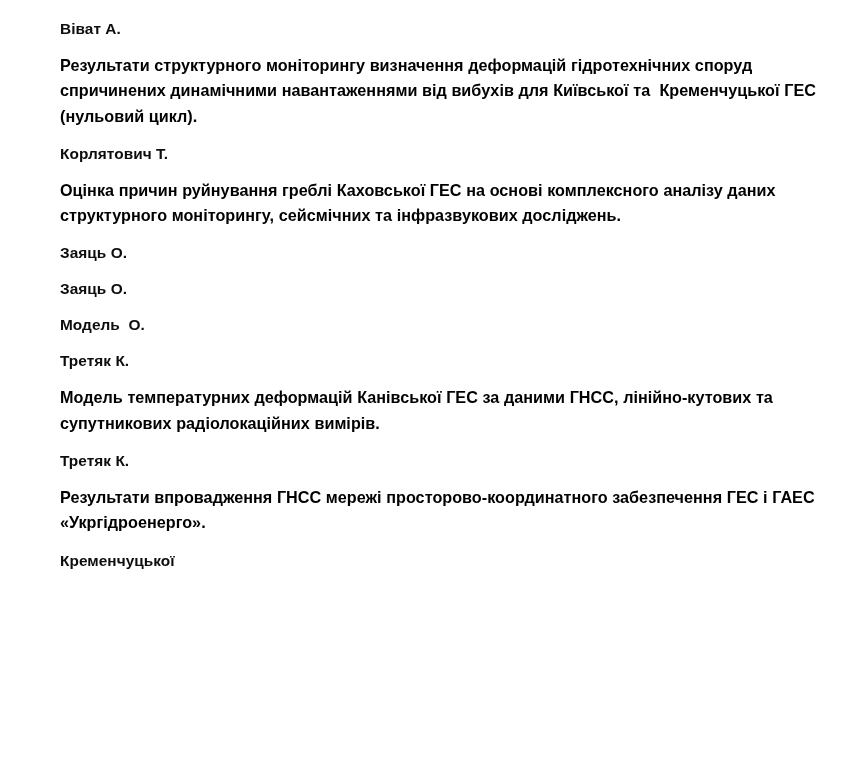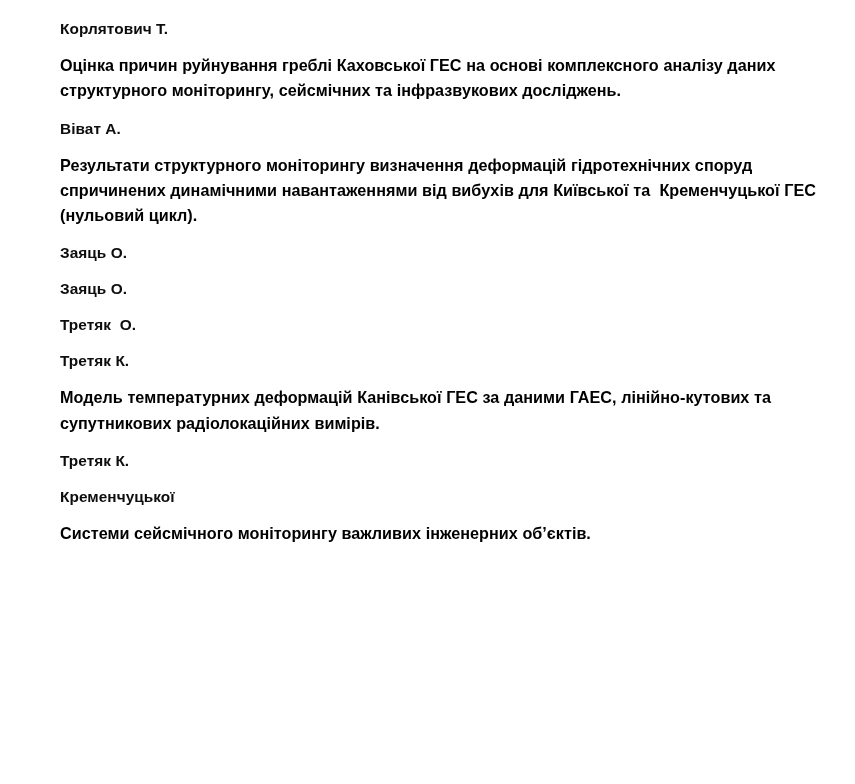--- a/index.html
+++ b/index.html
@@ -65,41 +65,41 @@
   .entry:first-child .author {
     padding-top: 5px;
   }
 </style>
 </head>
 <body>
 
 <div class="page">
   <div class="entry-list" id="entry-list">
       <div class="entry">
+        <p class="author">Віват А.</p>
+        <p class="title">Результати структурного моніторингу визначення деформацій гідротехнічних споруд спричинених динамічними навантаженнями від вибухів для Київської та  Кременчуцької ГЕС (нульовий цикл).</p>
+      </div>
+      <div class="entry">
         <p class="author">Корлятович Т.</p>
         <p class="title">Оцінка причин руйнування греблі Каховської ГЕС на основі комплексного аналізу даних структурного моніторингу, сейсмічних та інфразвукових досліджень.</p>
-      </div>
-      <div class="entry">
-        <p class="author">Віват А.</p>
-        <p class="title">Результати структурного моніторингу визначення деформацій гідротехнічних споруд спричинених динамічними навантаженнями від вибухів для Київської та  Кременчуцької ГЕС (нульовий цикл).</p>
       </div>
       <div class="entry">
         <p class="author">Заяць О.</p>
       </div>
       <div class="entry">
         <p class="author">Заяць О.</p>
       </div>
       <div class="entry">
-        <p class="author">Третяк  О.</p>
+        <p class="author">Модель  О.</p>
       </div>
       <div class="entry">
         <p class="author">Третяк К.</p>
-        <p class="title">Модель температурних деформацій Канівської ГЕС за даними ГАЕС, лінійно-кутових та супутникових радіолокаційних вимірів.</p>
+        <p class="title">Модель температурних деформацій Канівської ГЕС за даними ГНСС, лінійно-кутових та супутникових радіолокаційних вимірів.</p>
       </div>
       <div class="entry">
         <p class="author">Третяк К.</p>
+        <p class="title">Результати впровадження ГНСС мережі просторово-координатного забезпечення ГЕС і ГАЕС «Укргідроенерго».</p>
       </div>
       <div class="entry">
         <p class="author">Кременчуцької</p>
-        <p class="title">Системи сейсмічного моніторингу важливих інженерних об’єктів.</p>
       </div>
     </div>
 </div>
 
 </body></html>

